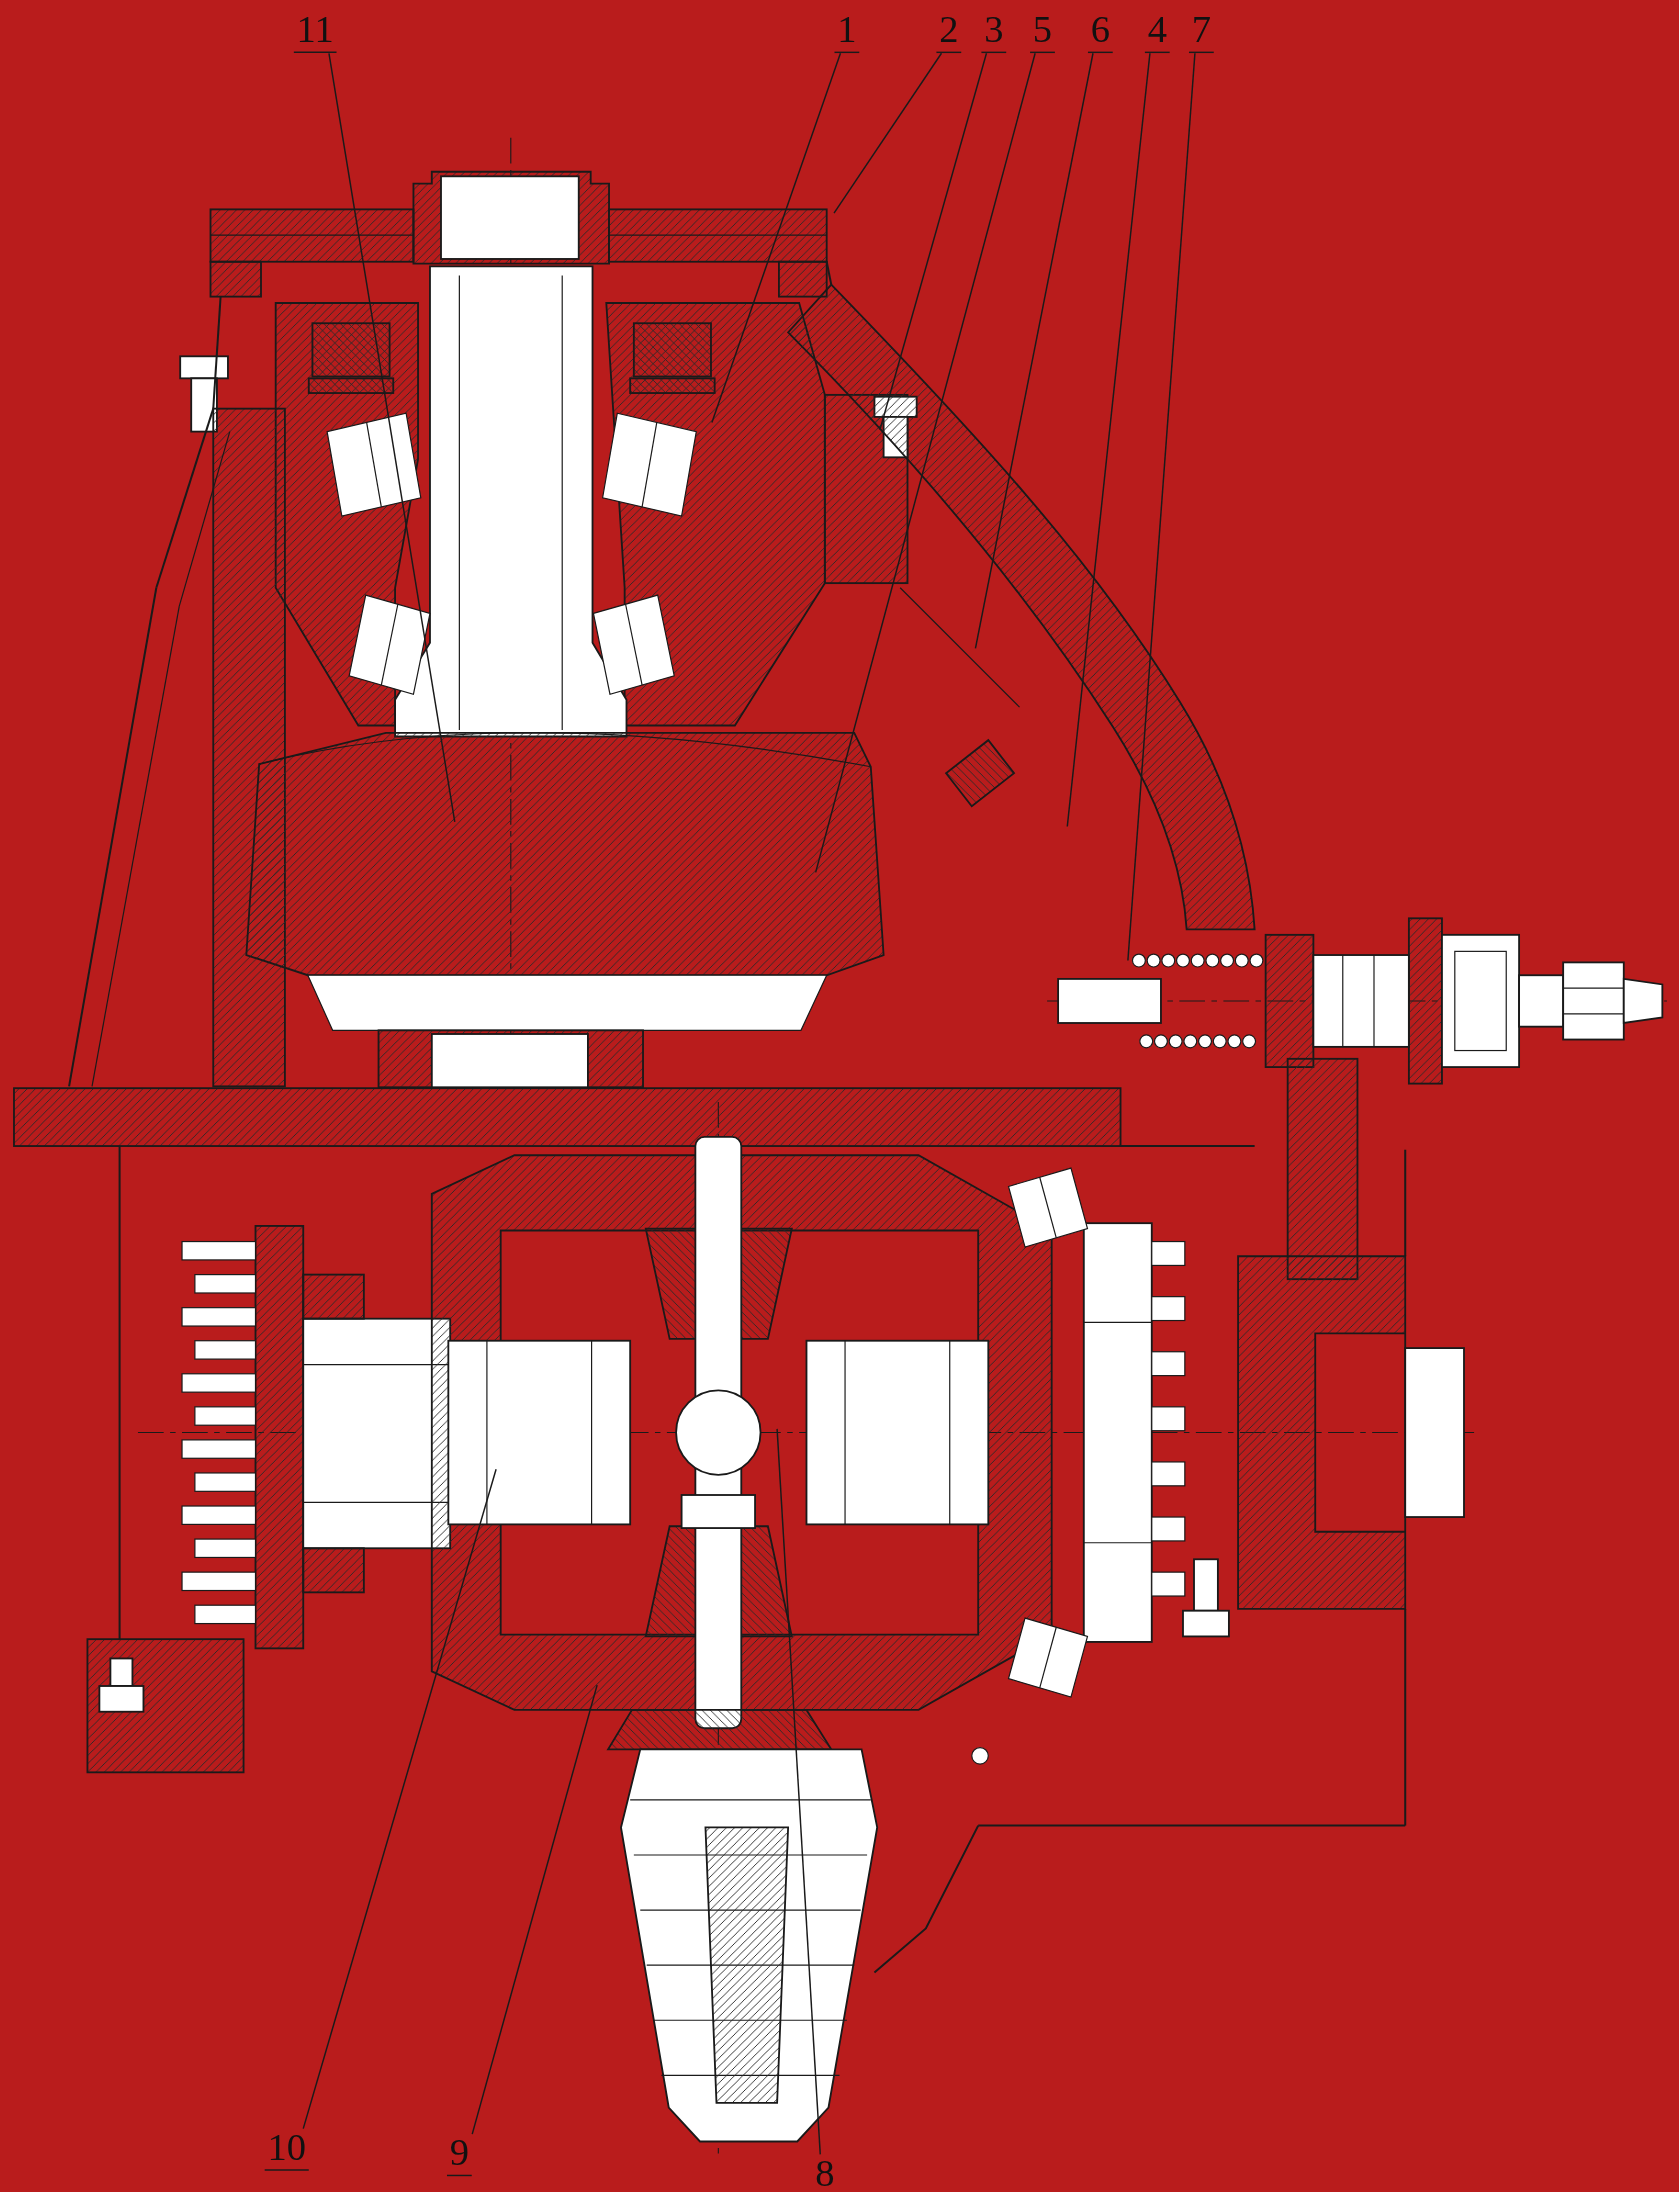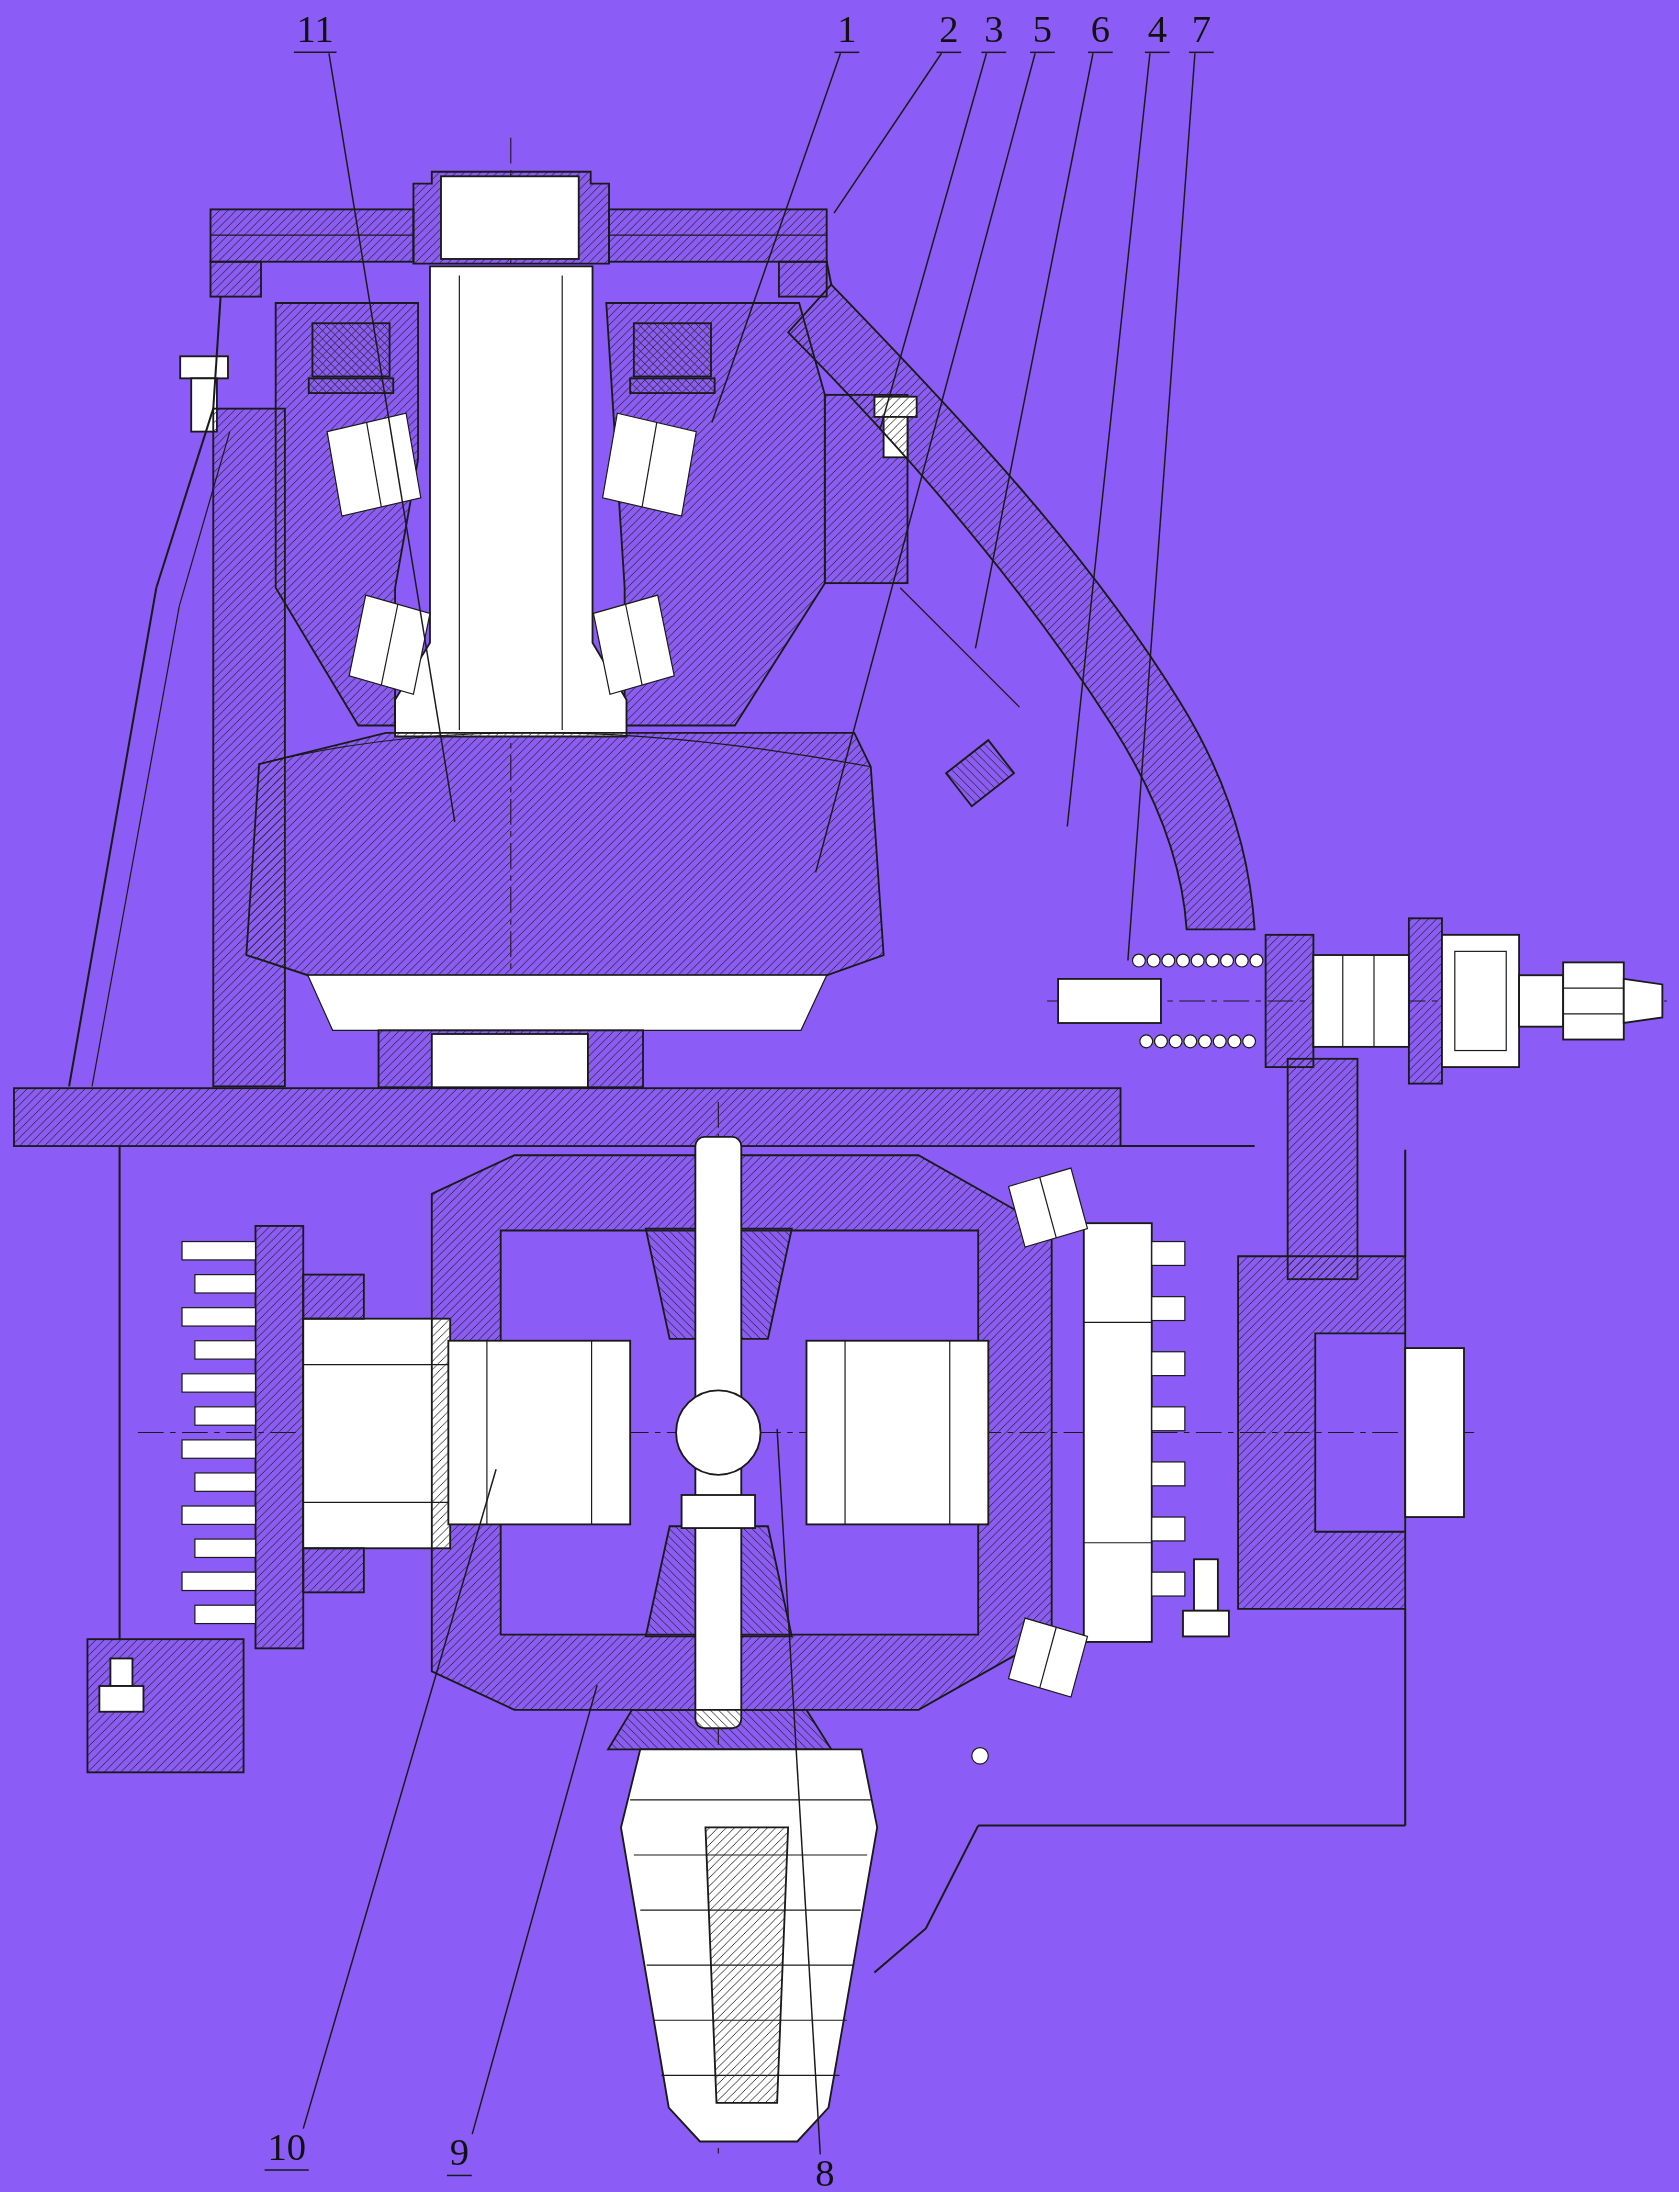--- a/index.html
+++ b/index.html
@@ -1,16 +1,16 @@
 <!DOCTYPE html>
 <html style="font-size:14.7px"><head>
 <meta charset="utf-8">
 <style>
   html,body{margin:0;padding:0;background:#ffffff;}
-  .stage{position:relative;width:1680px;height:2192px;background:#8b5cf6;overflow:hidden;}
+  .stage{position:relative;width:1680px;height:2192px;background:#b91c1c;overflow:hidden;}
   svg{display:block;}
   .outline{fill:none;stroke:#1a1a1a;stroke-width:2.2;}
   .thin{fill:none;stroke:#1a1a1a;stroke-width:1.3;}
   .white{fill:#ffffff;stroke:#1a1a1a;stroke-width:2;}
   .whitethin{fill:#ffffff;stroke:#1a1a1a;stroke-width:1.3;}
   .hatch{fill:url(#hatchA);stroke:#1a1a1a;stroke-width:2;}
   .hatch2{fill:url(#hatchB);stroke:#1a1a1a;stroke-width:2;}
   .center{fill:none;stroke:#1a1a1a;stroke-width:1.2;stroke-dasharray:28 7 6 7;}
   .leader{stroke:#1a1a1a;stroke-width:1.6;}
   .callout-label{font-family:"Liberation Serif","DejaVu Serif",serif;font-size:42px;fill:#111111;}

